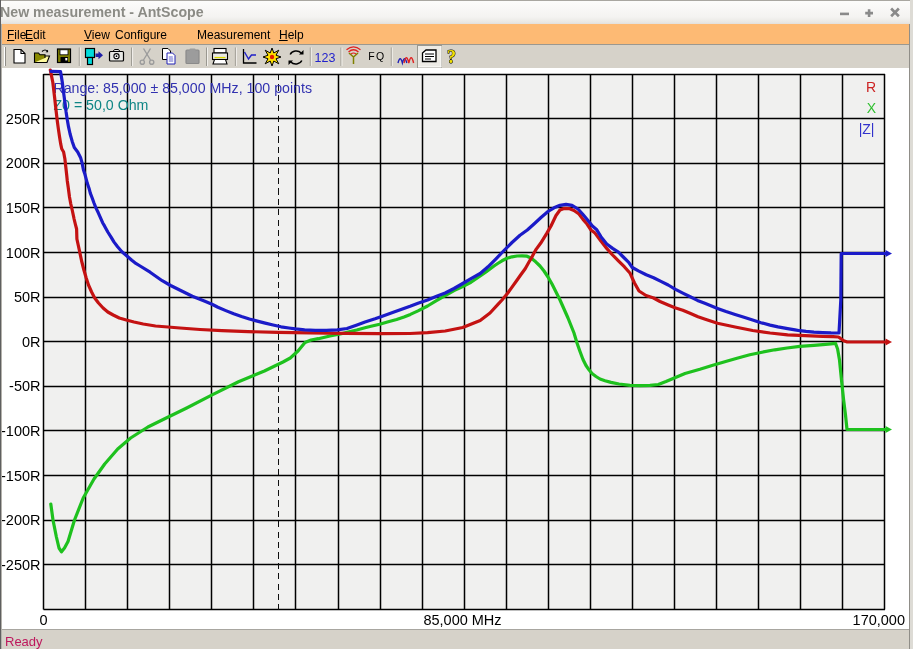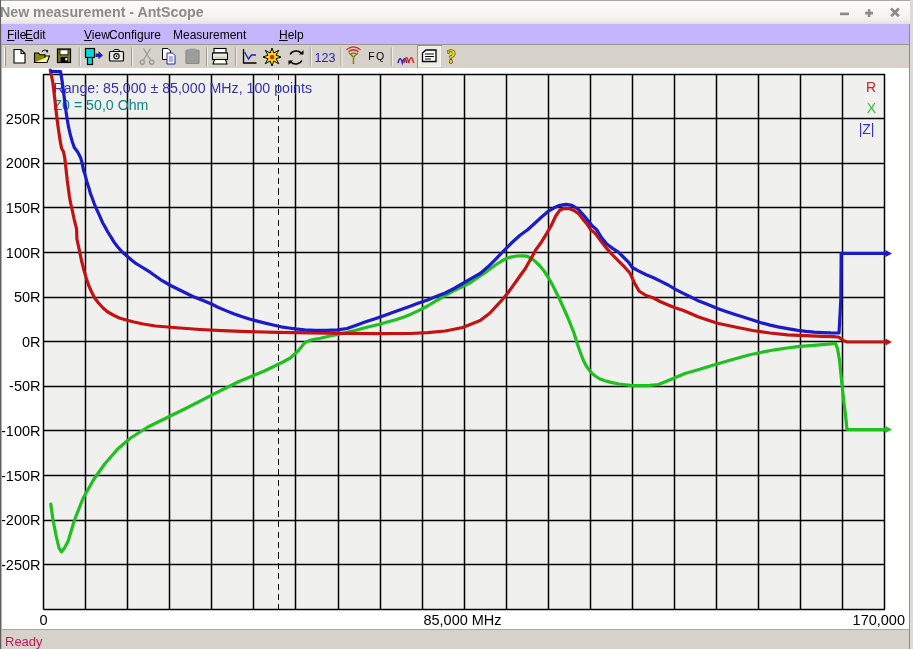--- a/index.html
+++ b/index.html
@@ -5,21 +5,21 @@
   html,body{margin:0;padding:0}
   body{width:913px;height:649px;overflow:hidden;position:relative;
        font-family:"Liberation Sans",sans-serif;background:#d6d2c9}
   .abs{position:absolute}
   
   #titlebar{left:0;top:0;width:913px;height:24px;
     background:linear-gradient(#fcfcfb, #f4f3f1 70%, #e9e8e5 92%, #e2e0dc);
     border-top:1px solid #a9a7a1;box-sizing:border-box}
   #title{width:100%;text-align:left;top:3.5px;font-size:14.2px;font-weight:bold;color:#8b8b85;letter-spacing:0px}
   
-  #menubar{left:0;top:24px;width:913px;height:20px;background:#c4b5fd}
+  #menubar{left:0;top:24px;width:913px;height:20px;background:#fdba74}
   #menubar span.mi{position:absolute;top:3.5px;font-size:12px;color:#000}
   .u{text-decoration:underline}
   
   #toolbar{left:0;top:44px;width:913px;height:25px;background:#d6d2c9;border-top:1px solid #9b9890;box-sizing:border-box}
   #tbline{left:0;top:68px;width:913px;height:1px;background:#8f8d87}
   
   #chartwrap{left:2px;top:69px;width:907px;height:560px;background:#ffffff}
   
   #statusline{left:0;top:629px;width:913px;height:1px;background:#a8a6a0}
   #statusbar{left:0;top:630px;width:913px;height:37px;background:#d6d2c9;font-size:13px;color:#be185d}
@@ -36,22 +36,22 @@
   <div class="abs" id="title">New measurement - AntScope</div>
   <svg class="abs" id="winbtns" style="left:830px;top:0px" width="80" height="24" viewBox="0 0 80 24">
     <rect x="10" y="12.6" width="9" height="2.6" fill="#8a8a8a"></rect>
     <path d="M37.8 9.2 h2.6 v2.6 h2.6 v2.6 h-2.6 v2.6 h-2.6 v-2.6 h-2.6 v-2.6 h2.6 z" fill="#8a8a8a"></path>
     <path d="M60.2 9.5 l1.9-1.9 2.9 2.9 2.9-2.9 1.9 1.9 -2.9 2.9 2.9 2.9 -1.9 1.9 -2.9-2.9 -2.9 2.9 -1.9-1.9 2.9-2.9 z" fill="#8a8a8a"></path>
   </svg>
   <div class="abs" id="menubar">
     <span class="mi" style="left:7px"><span class="u">F</span>ile</span>
     <span class="mi" style="left:25px"><span class="u">E</span>dit</span>
     <span class="mi" style="left:84px"><span class="u">V</span>iew</span>
-    <span class="mi" style="left:109px">Configure</span>
-    <span class="mi" style="left:173px">Measurement</span>
+    <span class="mi" style="left:115px">Configure</span>
+    <span class="mi" style="left:197px">Measurement</span>
     <span class="mi" style="left:279px"><span class="u">H</span>elp</span>
   </div>
   <div class="abs" id="toolbar"></div>
   <svg class="abs" id="tbicons" style="left:0;top:44px" width="913" height="25" viewBox="0 0 913 25">
     <line x1="4.5" y1="3" x2="4.5" y2="22" stroke="#ffffff" stroke-width="1"></line>
     <line x1="5.5" y1="3" x2="5.5" y2="22" stroke="#8f8d87" stroke-width="1"></line>
     <line x1="79.3" y1="3.5" x2="79.3" y2="22" stroke="#9a9890" stroke-width="1"></line>
     <line x1="80.3" y1="3.5" x2="80.3" y2="22" stroke="#f2f0ec" stroke-width="1"></line>
     <line x1="131.6" y1="3.5" x2="131.6" y2="22" stroke="#9a9890" stroke-width="1"></line>
     <line x1="132.6" y1="3.5" x2="132.6" y2="22" stroke="#f2f0ec" stroke-width="1"></line>

